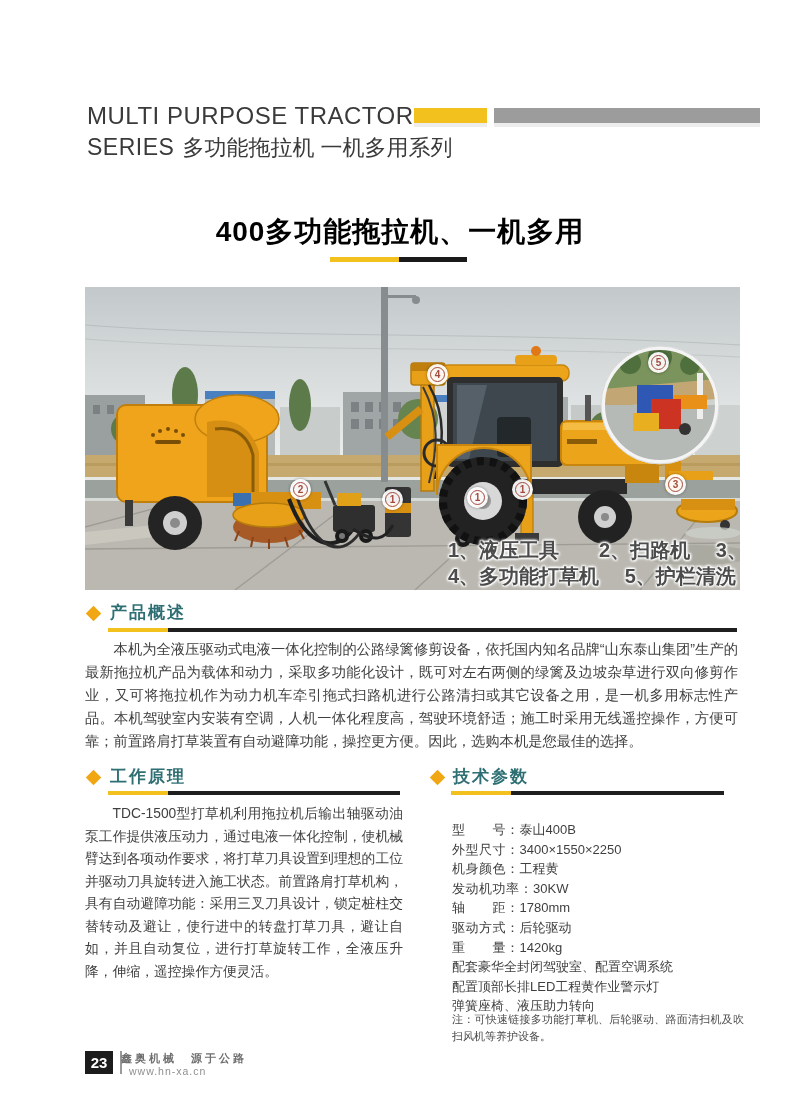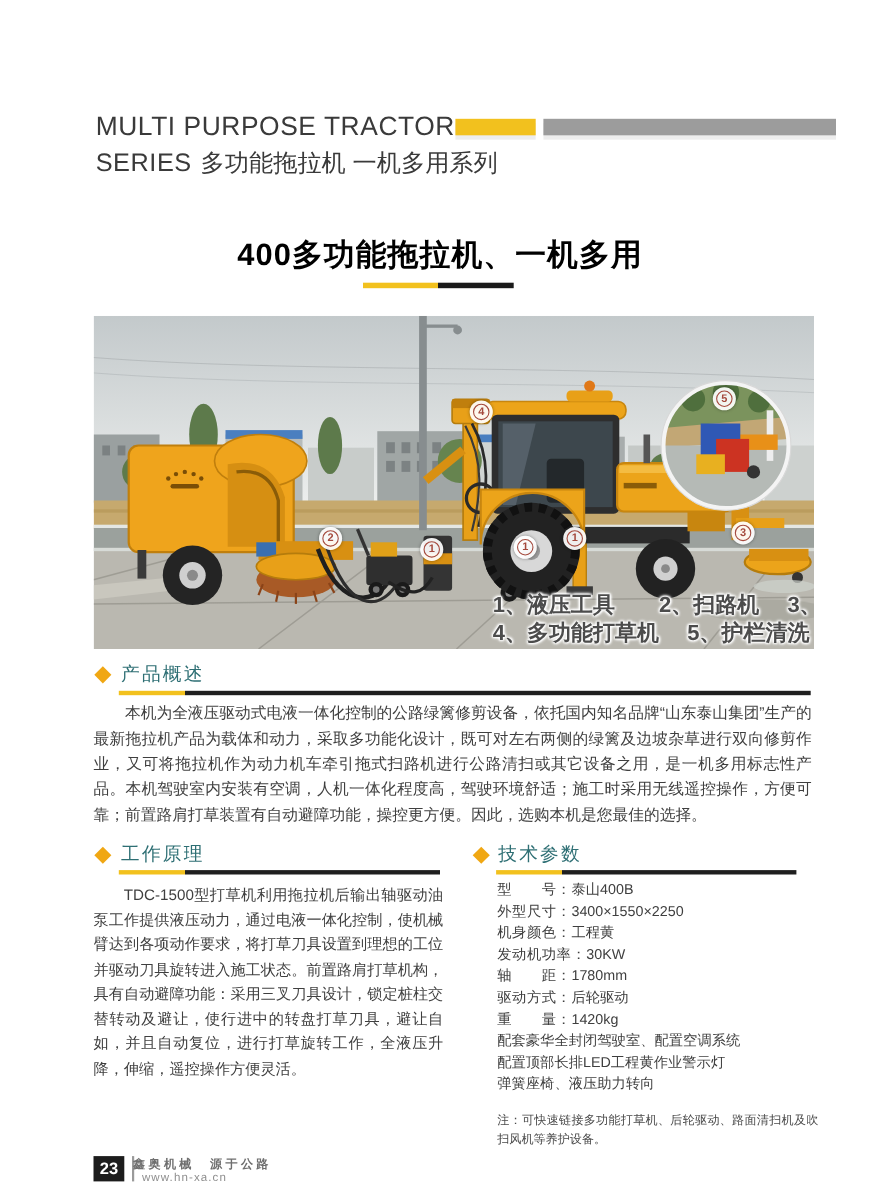--- a/index.html
+++ b/index.html
@@ -30,31 +30,31 @@
              text-shadow:-1px -1px 2px #fff,1px -1px 2px #fff,-1px 1px 2px #fff,1px 1px 2px #fff,0 0 4px #fff; }
   .callout { position:absolute; width:21px; height:21px; border-radius:50%;
              background:rgba(255,255,255,.93); box-shadow:0 0 3px rgba(0,0,0,.4);
              display:flex; align-items:center; justify-content:center; }
   .callout b { display:flex; align-items:center; justify-content:center; width:15px; height:15px;
              border:1.3px solid #a4493d; border-radius:50%; color:#a4493d;
              font-size:10px; font-weight:bold; }
 
   
   .diamond { position:absolute; width:11px; height:11px; background:#F0A713; transform:rotate(45deg); }
-  .sec-h { position:absolute; font-size:17px; font-weight:normal; color:#2E6F74; letter-spacing:2px;text-align:right; }
+  .sec-h { position:absolute; font-size:17px; font-weight:bold; color:#2E6F74; letter-spacing:2px;text-align:right; }
   .sec-rule { position:absolute; height:4px; }
 
   
   .overview-body { position:absolute; left:85px; top:618px; width:653px; font-size:14.3px;
                    line-height:23px; color:#3f3f3f; text-align:justify; text-indent:2em; }
   .principle-body { position:absolute; left:85px; top:783px; width:318px; font-size:13.8px;
                    line-height:22.5px; color:#3f3f3f; text-align:justify; text-indent:2em; }
 
   
-  .specs { position:absolute; left:452px; top:779px; width:288px; font-size:13px;
+  .specs { position:absolute; left:452px; top:800px; width:288px; font-size:13px;
            line-height:19.6px; color:#3f3f3f; }
   .spec-row .lab { letter-spacing:.5px; }
   .spec-note { position:absolute; left:452px; top:991px; width:292px; font-size:11px;
            line-height:17px; color:#4a4a4a; text-align:justify; }
 
   
   .pg-box { position:absolute; left:85px; top:1031px; width:28px; height:23px; background:#1c1c1c;
             color:#fff; font-size:15px; font-weight:bold; display:flex; align-items:center; justify-content:center; }
   .ftr-div { position:absolute; left:120px; top:1031px; width:2px; height:23px; background:#9a9a9a; }
   .ftr-brand { position:absolute; left:121px; top:1031px; font-size:11px; font-weight:bold;

